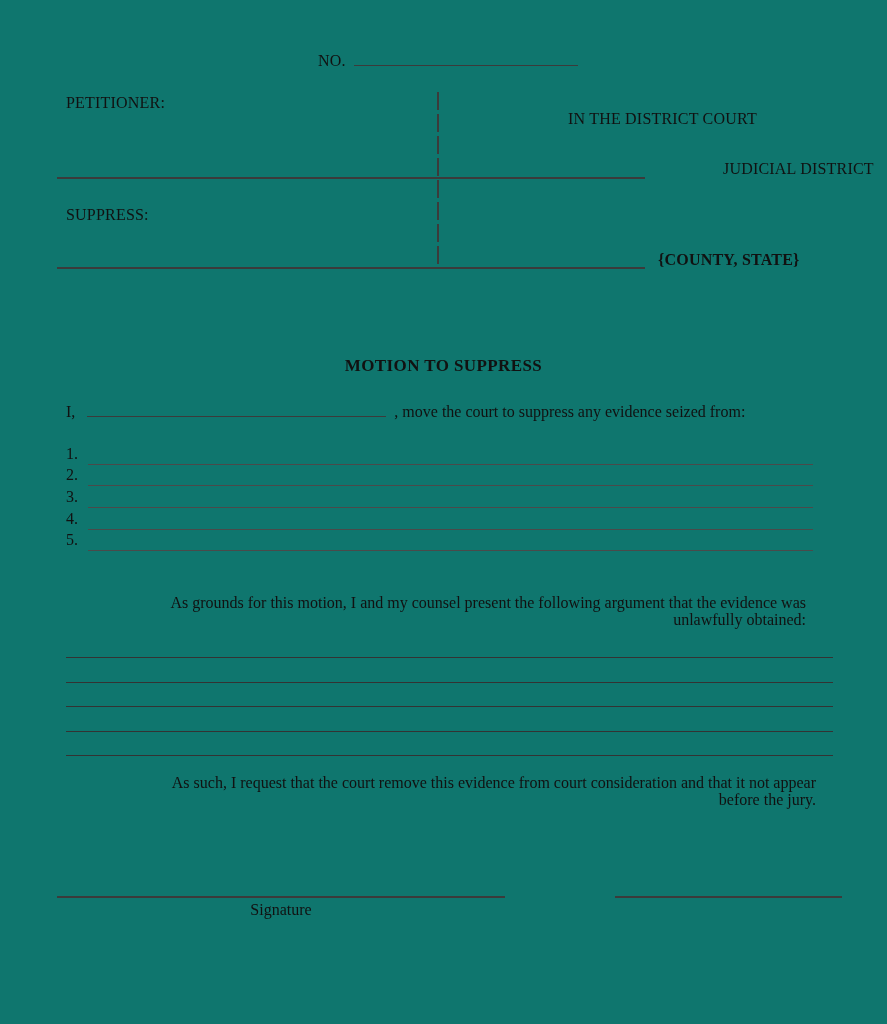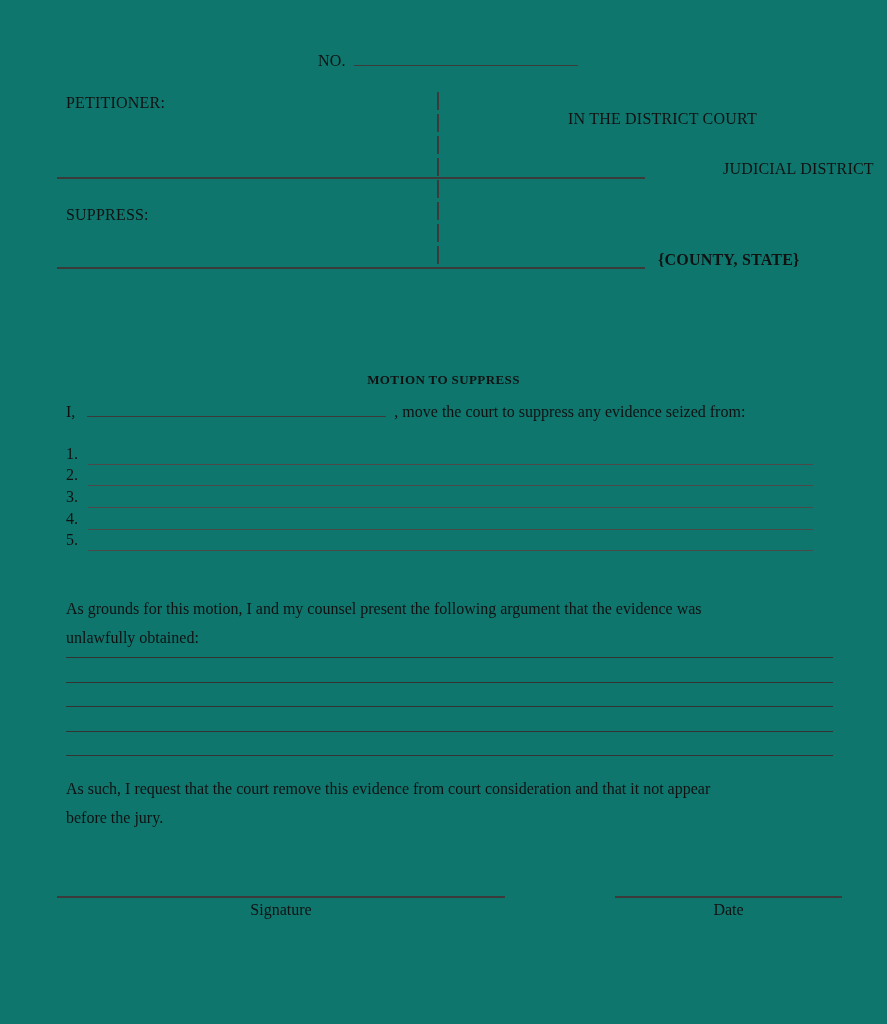--- a/index.html
+++ b/index.html
@@ -28,28 +28,28 @@
     position:absolute;
     width:1.8px;
     background:repeating-linear-gradient(to bottom,var(--rule) 0px,var(--rule) 18px,transparent 18px,transparent 22px);
   }
   .caps{letter-spacing:0.2px;}
   .bold{font-weight:bold;}
   .title{
     position:absolute;left:0;right:0;
     text-align:center;
     font-weight:bold;
-    font-size:13px;
+    font-size:17px;
     letter-spacing:0.4px;
-    margin-top:16px;
   }
   .para{
     position:absolute;
     white-space:pre-line;
-    line-height:29px;
+    line-height:17px;
+    text-align:right;
   }
   .ev-row{position:relative;height:21.66px;}
   .ev-num{position:absolute;left:0;bottom:2px;}
   .ev-line{
     position:absolute;left:22px;width:725px;height:19px;bottom:0;
     border-bottom:1.4px solid #4a4a4a;
   }
   .arg-row{
     height:23.4px;
     border-bottom:1.9px solid #333333;
@@ -118,15 +118,14 @@
       <div class="arg-row"><span></span></div>
     </div>
 
   <div class="para" style="left:66px;top:774px;width:750px;">As such, I request that the court remove this evidence from court consideration and that it not appear
 before the jury.</div>
 
   <div class="hline" style="left:57px;top:896px;width:448px;"></div>
   <div class="sig-label" style="left:57px;top:901px;width:448px;">Signature</div>
 
   <div class="hline" style="left:615px;top:896px;width:227px;"></div>
-  <div class="sig-label" style="left:615px;top:901px;width:227px;">Date</div>
 
 </div>
 
 </body></html>

